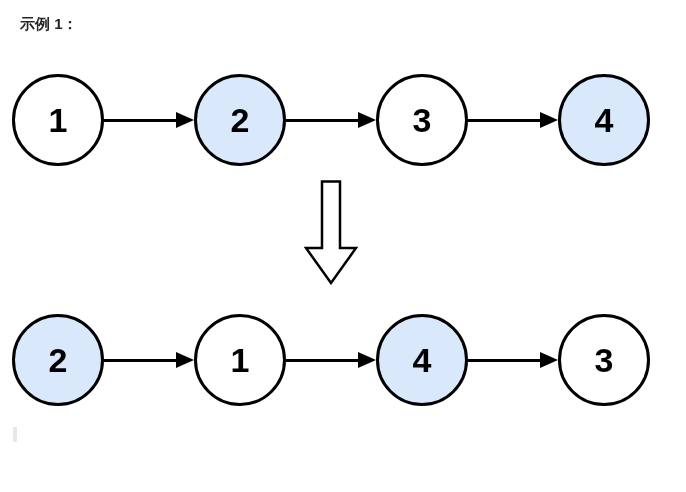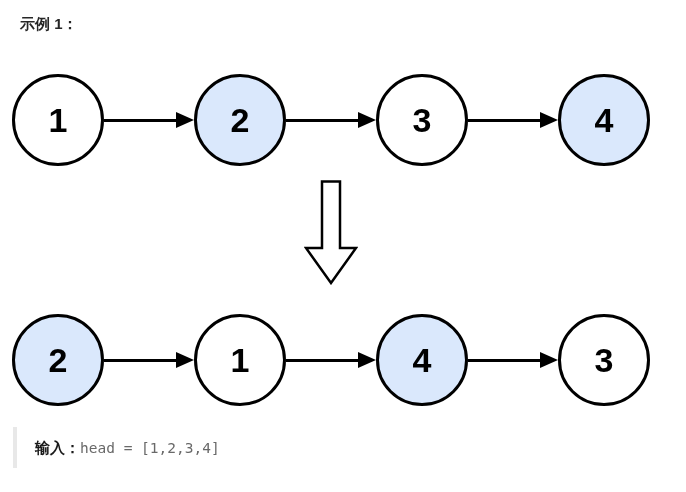--- a/index.html
+++ b/index.html
@@ -118,16 +118,15 @@
       </div>
       <div class="node" style="background: rgb(218, 232, 252); border-color: rgb(0, 0, 0);">4</div>
       <div class="link">
         <div class="line" style="background: rgb(0, 0, 0);"></div>
         <div class="head" style="border-left-color: rgb(0, 0, 0);"></div>
       </div>
       <div class="node" style="background: rgb(255, 255, 255); border-color: rgb(0, 0, 0);">3</div>
     </div>
 
   <div class="io-block">
-    <div class="io-line"><span class="io-label">输入：</span><span class="io-value">head = [1,2,3,4]</span></div>
   </div>
 
 </div>
 
 </body></html>

